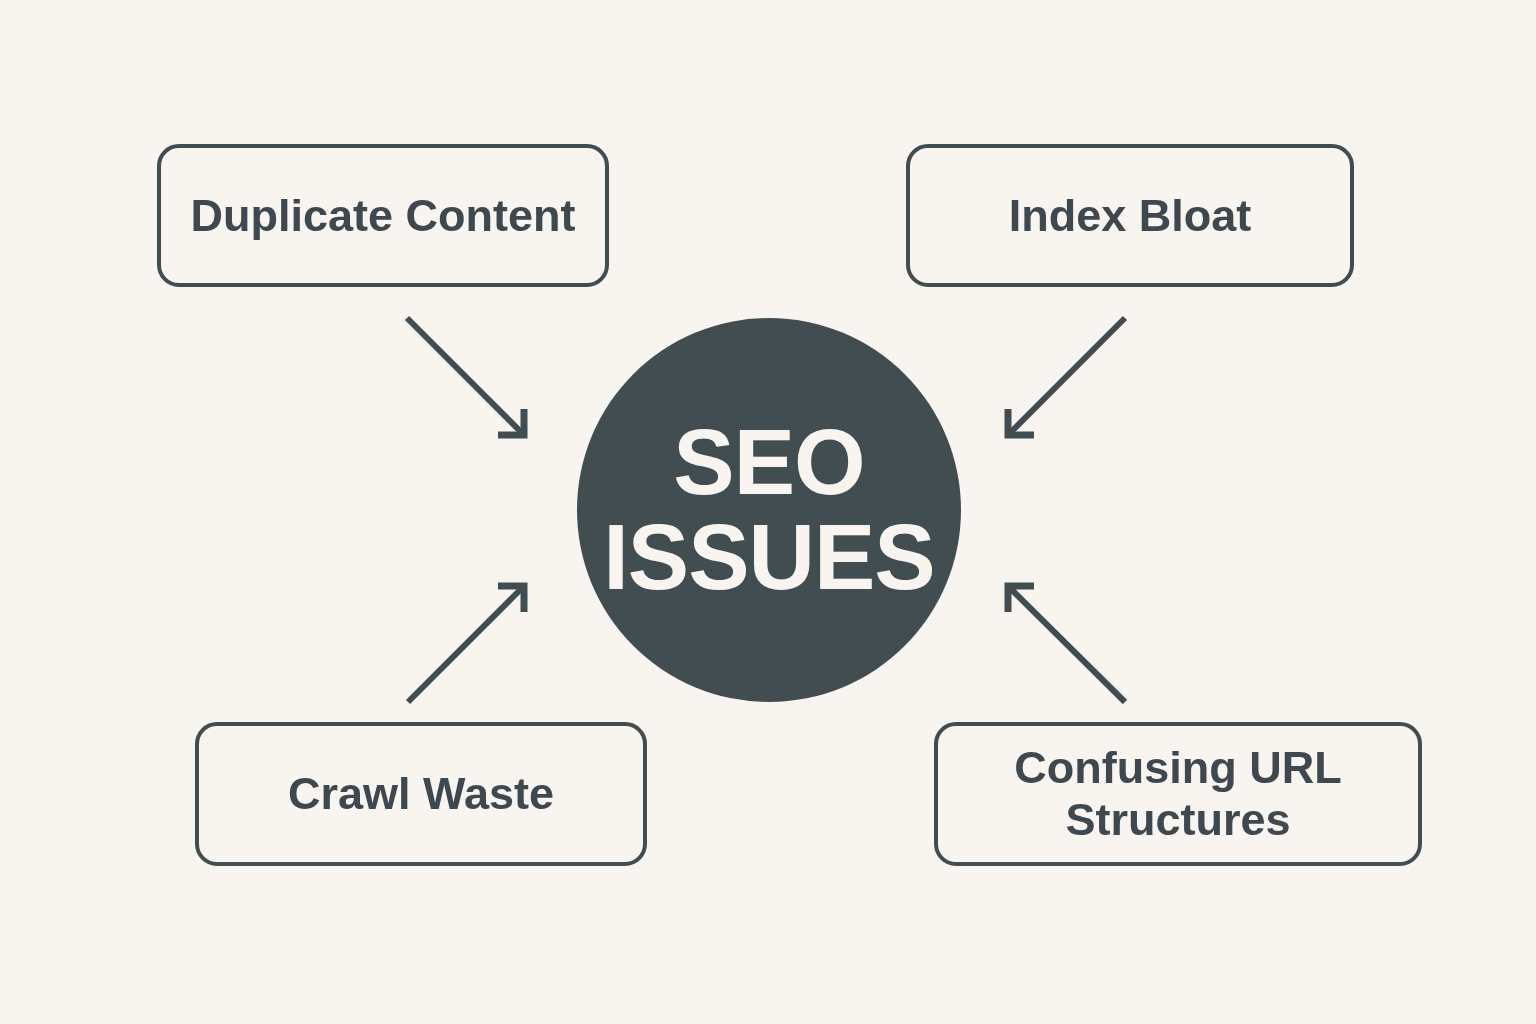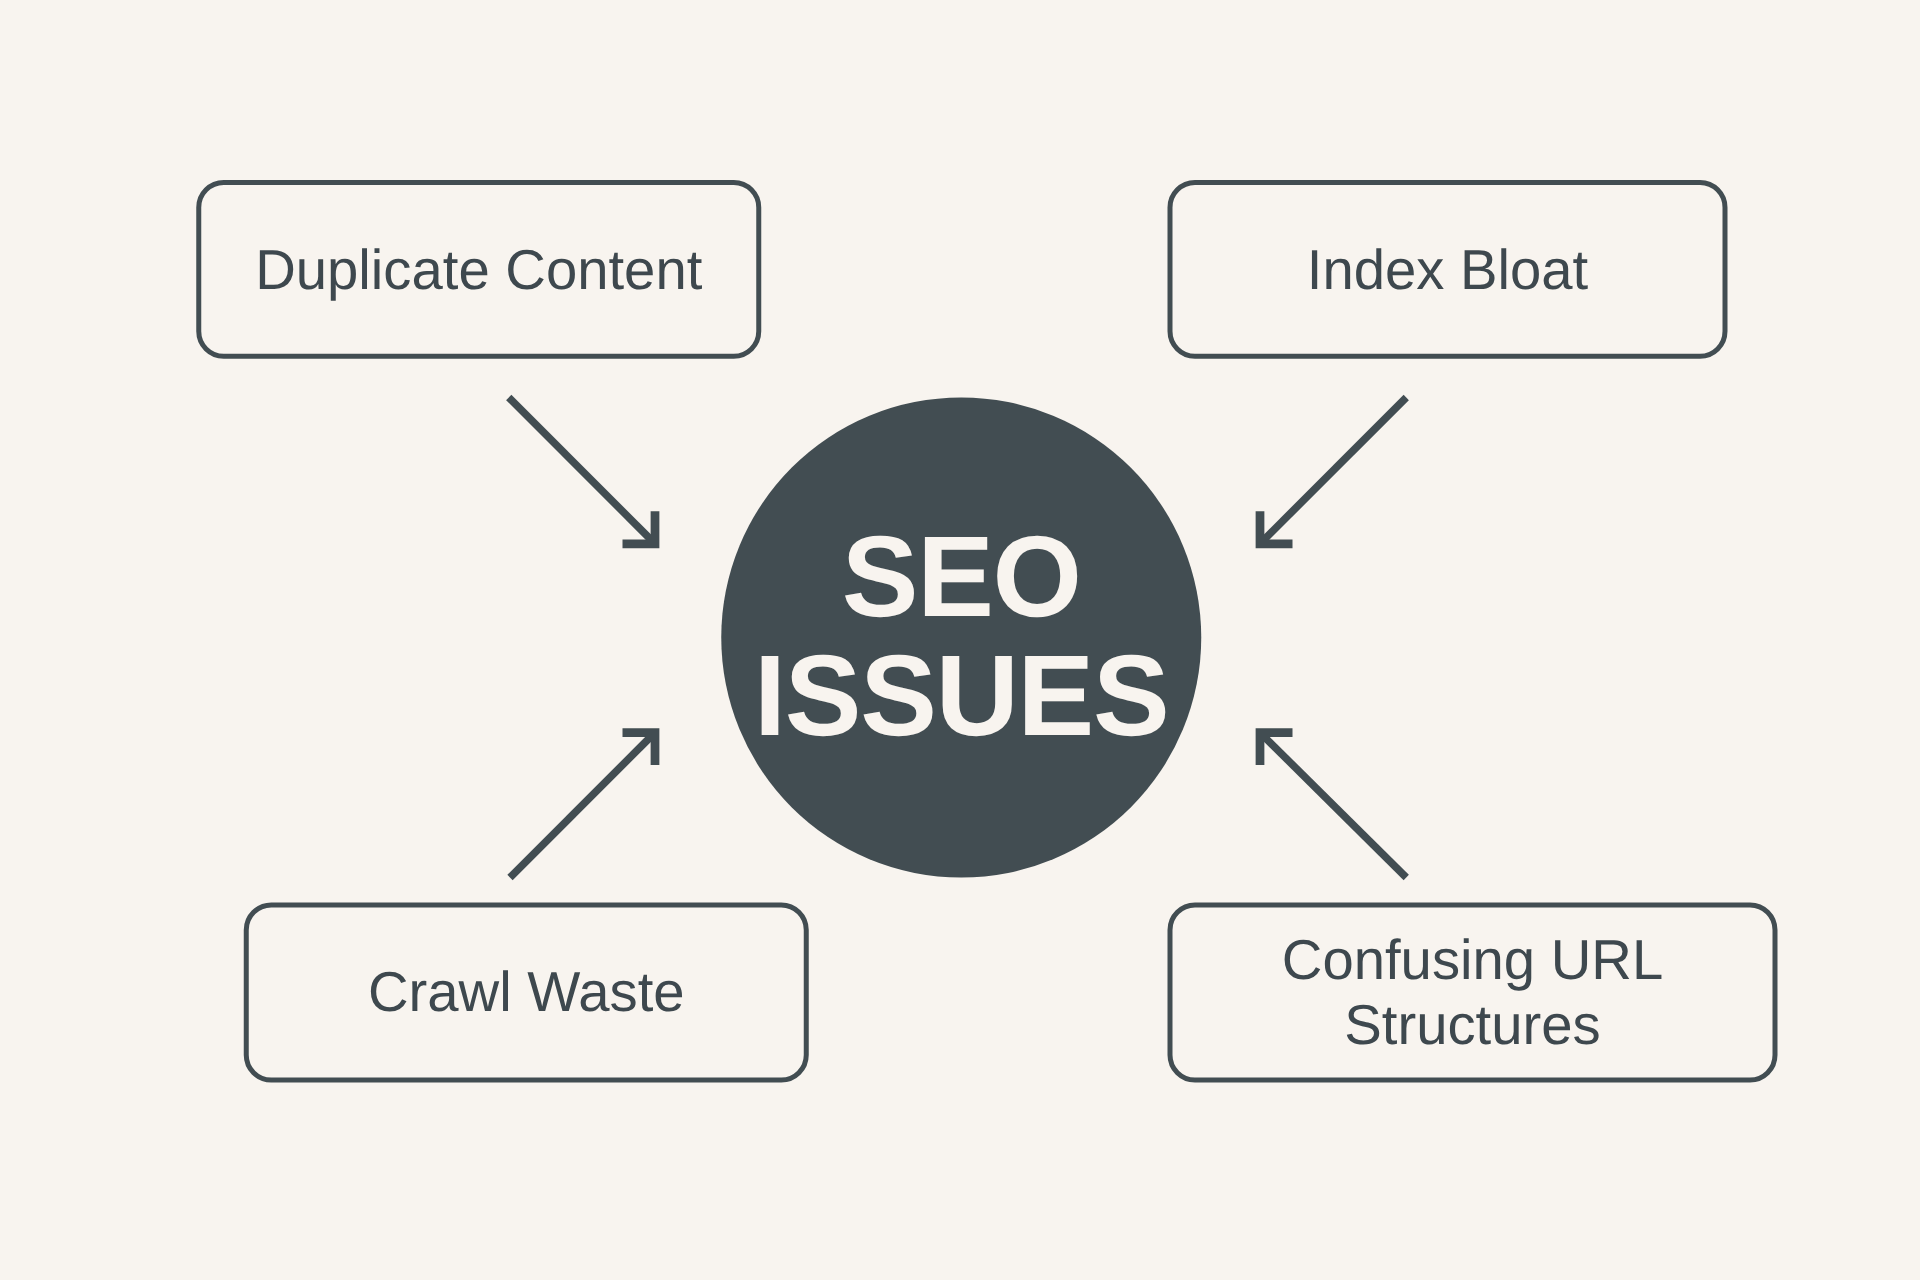--- a/index.html
+++ b/index.html
@@ -34,26 +34,26 @@
     position: absolute;
     border: 4px solid var(--ink);
     border-radius: 22px;
     background: var(--background);
     display: flex;
     align-items: center;
     justify-content: center;
     text-align: center;
     color: #3e484e;
     font-size: 45px;
-    font-weight: 400;
+    font-weight: 700;
     line-height: 1.15;
     padding: 0 24px;
   }
   .node.tl { left: 157px; top: 144px; width: 452px; height: 143px; }
-  .node.tr { left: 934px; top: 144px; width: 448px; height: 143px; }
+  .node.tr { left: 906px; top: 144px; width: 448px; height: 143px; }
   .node.bl { left: 157px; top: 722px; width: 452px; height: 144px; margin-left: 38px; }
   .node.br { left: 934px; top: 722px; width: 488px; height: 144px; }
   .center-circle {
     position: absolute;
     left: 577px; top: 318px;
     width: 384px; height: 384px;
     border-radius: 50%;
     background: var(--ink);
     display: flex;
     flex-direction: column;

